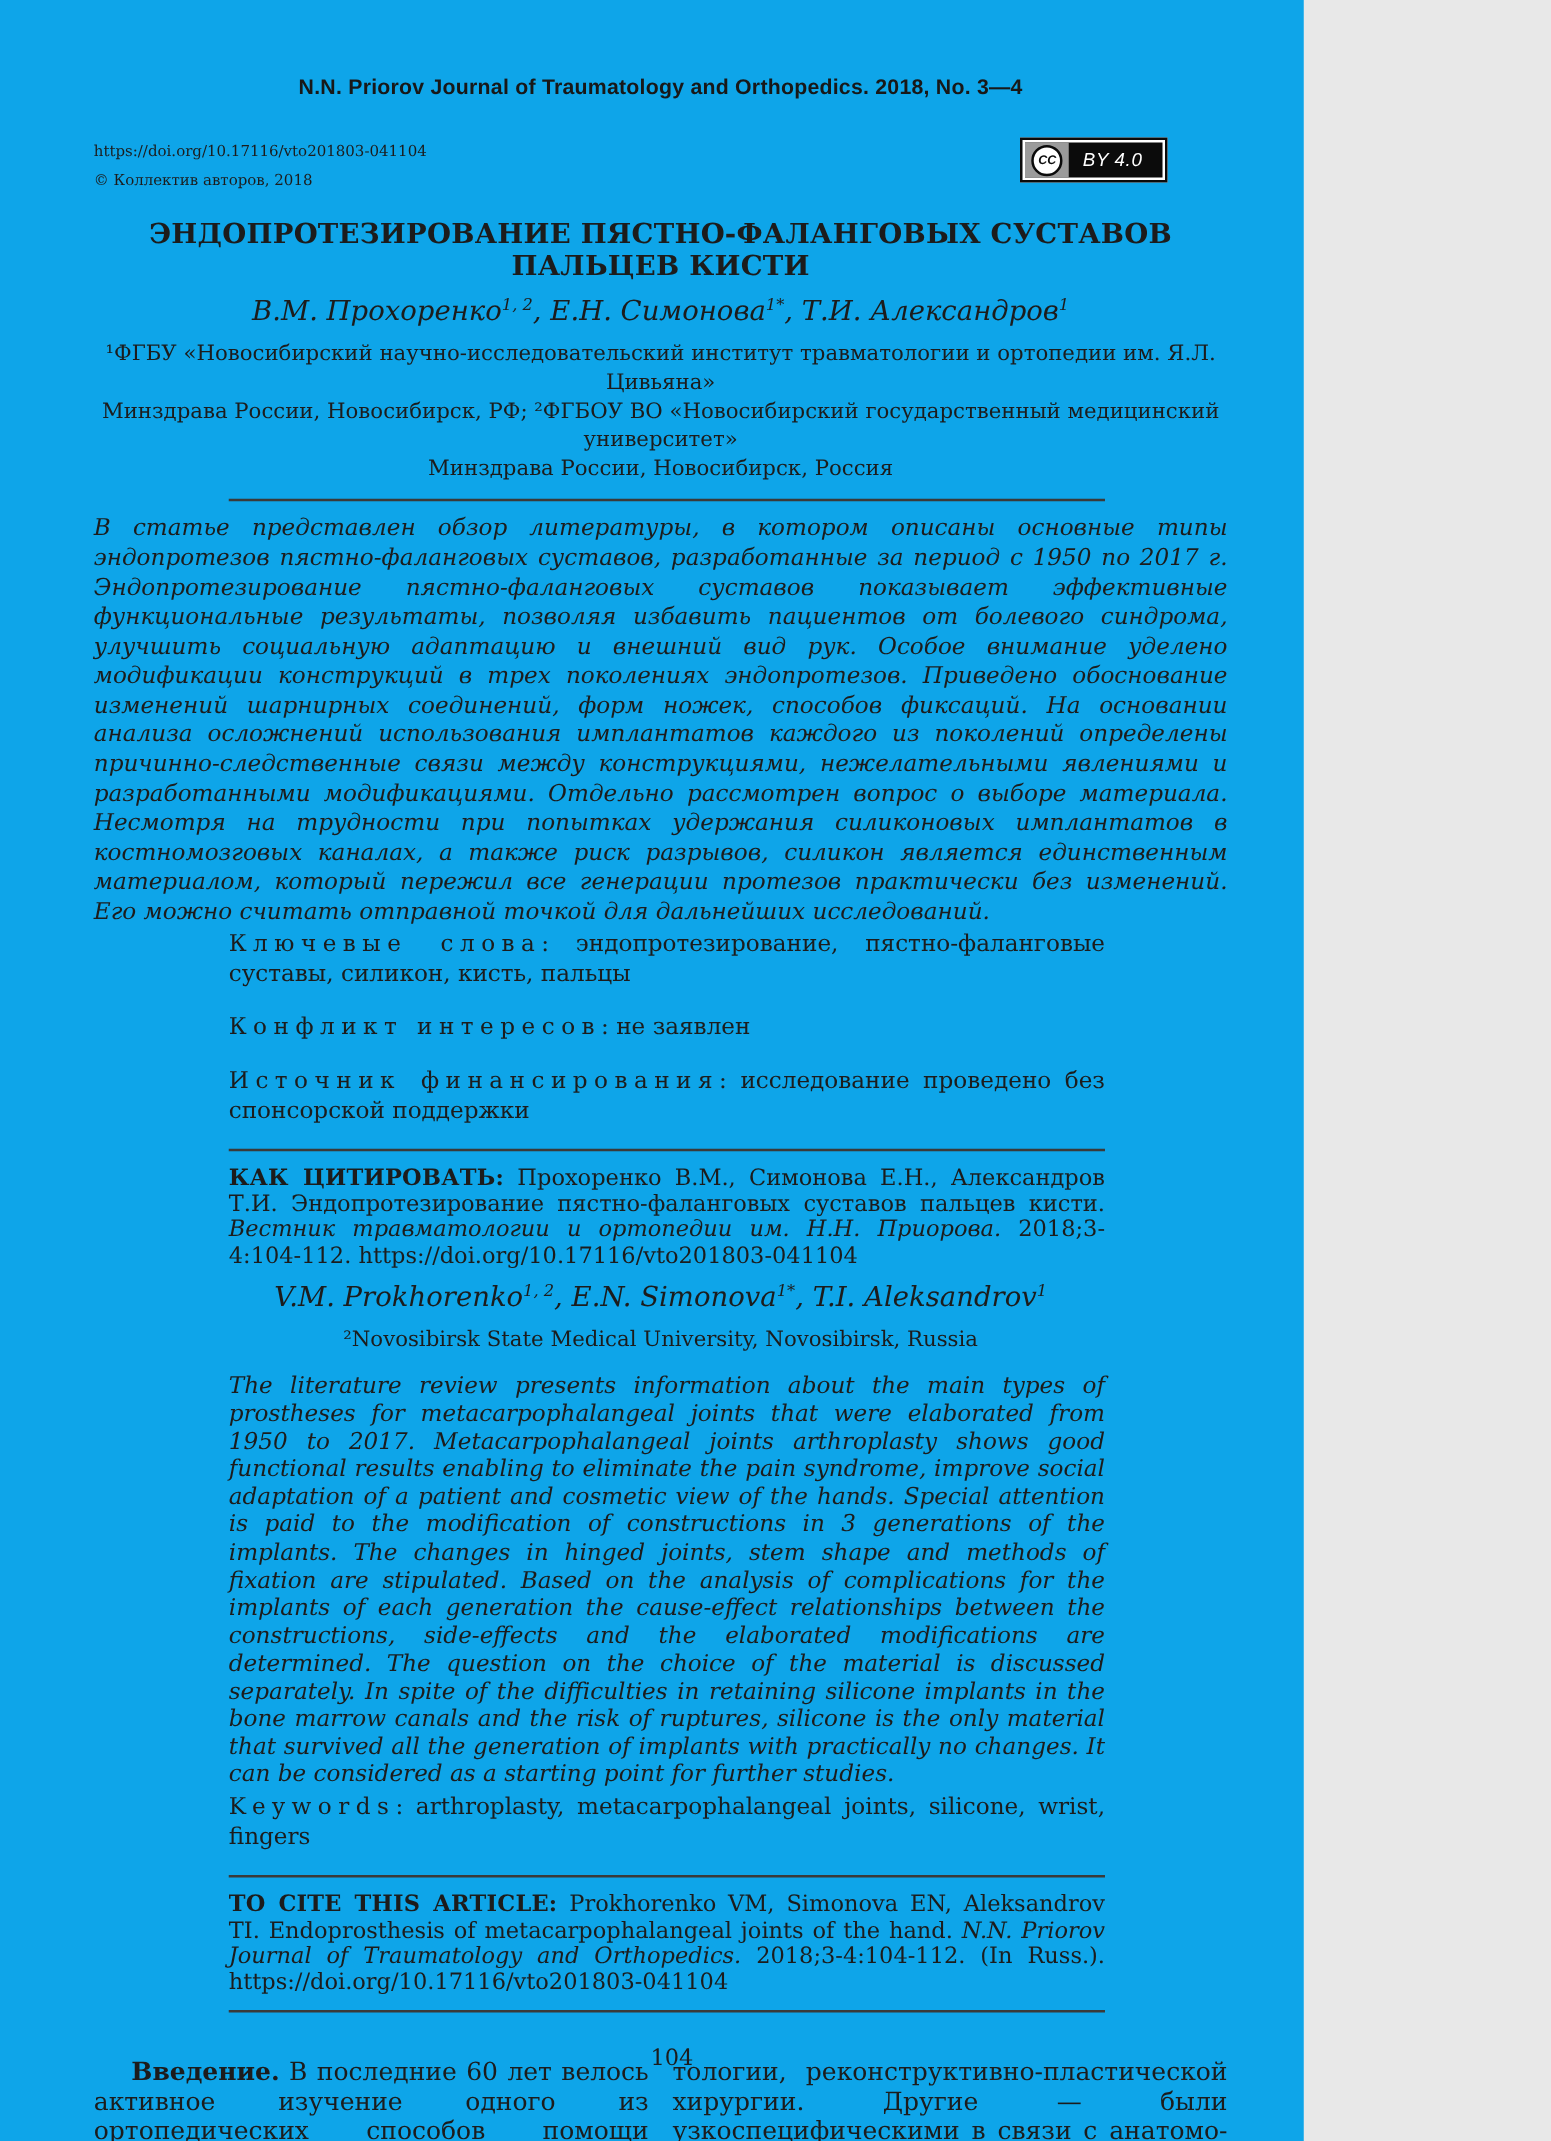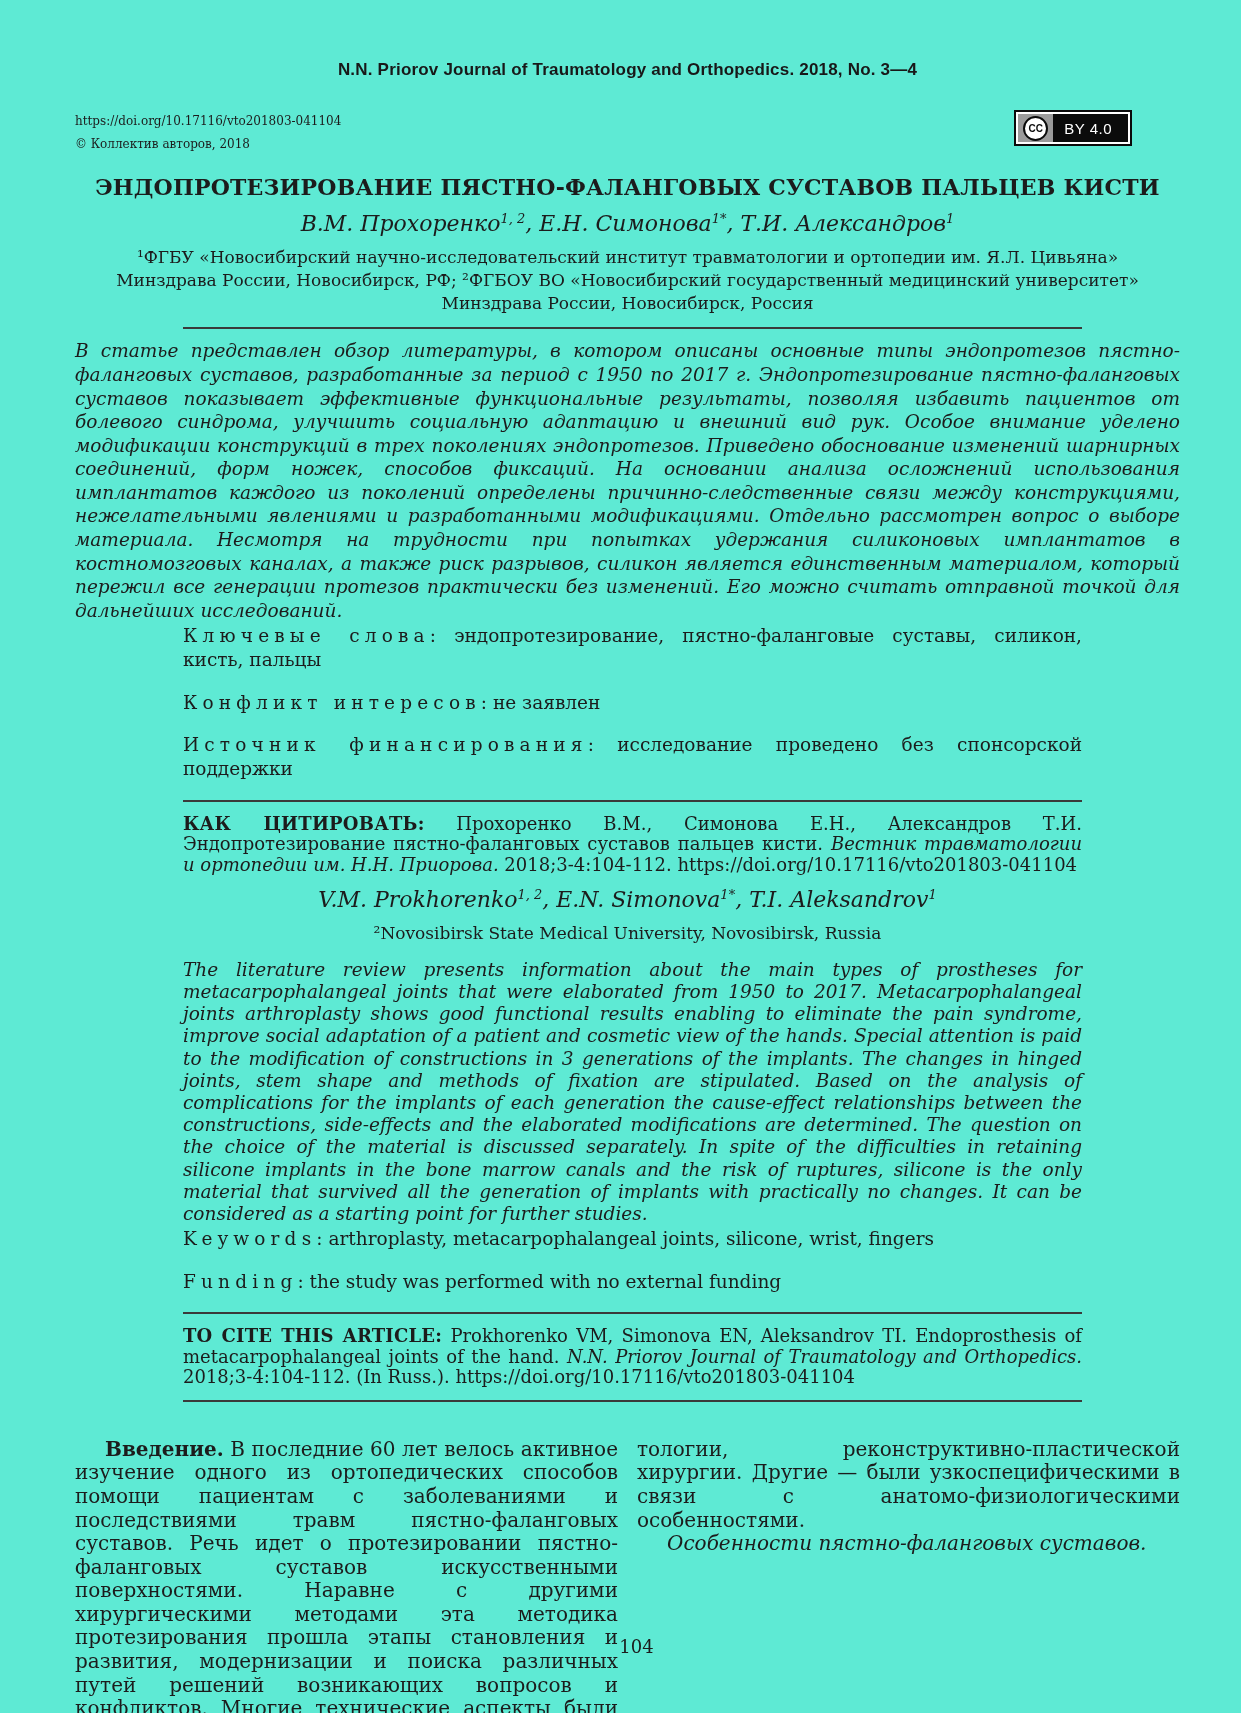--- a/index.html
+++ b/index.html
@@ -1,30 +1,30 @@
 <!DOCTYPE html>
 <html><head>
 <meta charset="utf-8">
 <style>
   html,body{margin:0;padding:0;background:#e8e8e8;}
   .page{
-    width:1241px;height:1713px;box-sizing:border-box;
-    background:#5eead4;color:#1c1c1c;position:relative;
+    width:1043px;height:1713px;box-sizing:border-box;
+    background:#0ea5e9;color:#1c1c1c;position:relative;
     padding:60px 61px 0 75px;overflow:hidden;
     font-family:"DejaVu Serif", serif;
   }
   .running-head{
     text-align:center;font-family:"Liberation Sans", sans-serif;
     font-size:17px;font-weight:600;letter-spacing:.2px;color:#181818;
     margin-bottom:30px;
   }
   .doi-row{display:flex;justify-content:space-between;align-items:flex-start;}
   .doi-left{font-size:12px;line-height:23px;}
   .cc-badge{border:2px solid #0b0b0b;background:#fff;padding:2px;display:inline-block;margin-right:48px;}
-  .cc-inner{background:#0b0b0b;display:flex;align-items:center;height:28px;}
+  .cc-inner{background:#0b0b0b;display:flex;align-items:center;height:28px;font-style:italic;}
   .cc-left{background:#9b9b9b;height:100%;display:flex;align-items:center;padding:0 5px;}
   .cc-circle{
     width:21px;height:21px;border:2px solid #0b0b0b;border-radius:50%;background:#fff;
     display:flex;align-items:center;justify-content:center;
     font-family:"Liberation Sans", sans-serif;font-size:10px;font-weight:700;color:#0b0b0b;
   }
   .cc-right{color:#fff;padding:0 16px 0 11px;font-family:"Liberation Sans", sans-serif;font-size:15px;letter-spacing:.5px;}
   .title{ text-align:center;font-size:22px;font-weight:700;margin:18px 0 0 0;letter-spacing:.2px;}
   .title-en{margin-top:24px;}
   .authors{text-align:center;font-size:22px;font-style:italic;margin-top:11px;}
@@ -91,21 +91,20 @@
 
   <div class="authors"><span><span>V.M. Prokhorenko</span><sup>1, 2</sup><span>, </span></span><span><span>E.N. Simonova</span><sup>1*</sup><span>, </span></span><span><span>T.I. Aleksandrov</span><sup>1</sup><span></span></span></div>
 
   <div class="affils">
     <div>²Novosibirsk State Medical University, Novosibirsk, Russia</div>
   </div>
 
   <p class="abstract abstract-en indent" style="margin-top:14px;margin-bottom:0">The literature review presents information about the main types of prostheses for metacarpophalangeal joints that were elaborated from 1950 to 2017. Metacarpophalangeal joints arthroplasty shows good functional results enabling to eliminate the pain syndrome, improve social adaptation of a patient and cosmetic view of the hands. Special attention is paid to the modification of constructions in 3 generations of the implants. The changes in hinged joints, stem shape and methods of fixation are stipulated. Based on the analysis of complications for the implants of each generation the cause-effect relationships between the constructions, side-effects and the elaborated modifications are determined. The question on the choice of the material is discussed separately. In spite of the difficulties in retaining silicone implants in the bone marrow canals and the risk of ruptures, silicone is the only material that survived all the generation of implants with practically no changes. It can be considered as a starting point for further studies.</p>
 
   <p class="meta-line indent"><span class="meta-label">Keywords</span><span>: arthroplasty, metacarpophalangeal joints, silicone, wrist, fingers</span></p>
-  <p class="meta-line indent"><span class="meta-label">Funding</span><span>: the study was performed with no external funding</span></p>
 
   <div class="rule indent"></div>
 
   <p class="cite indent"><b>TO CITE THIS ARTICLE:</b><span> Prokhorenko VM, Simonova EN, Aleksandrov TI. Endoprosthesis of metacarpophalangeal joints of the hand. </span><i>N.N. Priorov Journal of Traumatology and Orthopedics.</i><span> 2018;3-4:104-112. (In Russ.). https://doi.org/10.17116/vto201803-041104</span></p>
 
   <div class="rule indent"></div>
 
   <div class="body-cols">
     <div class="col">
       <p class="p-indent"><b>Введение.</b><span> В последние 60 лет велось активное изучение одного из ортопедических способов помощи пациентам с заболеваниями и последствиями травм пястно-фаланговых суставов. Речь идет о протезировании пястно-фаланговых суставов искусственными поверхностями. Наравне с другими хирургическими методами эта методика протезирования прошла этапы становления и развития, модернизации и поиска различных путей решений возникающих вопросов и конфликтов. Многие технические аспекты были заимствованы из смежных направлений: эндопротезирования крупных суставов, ревма-</span></p>

